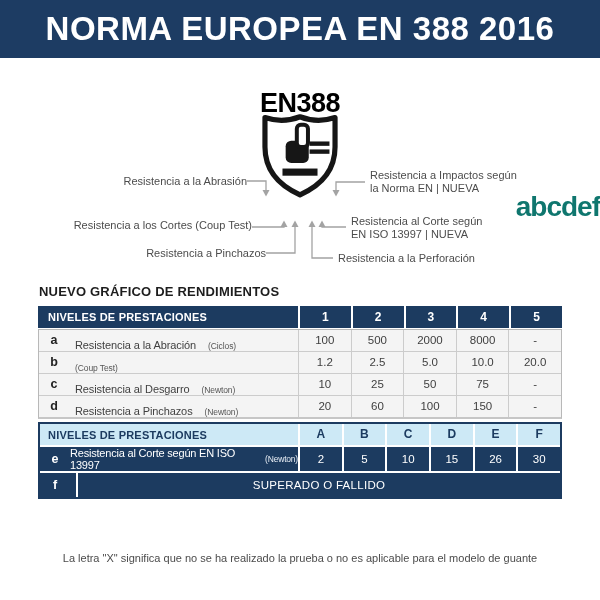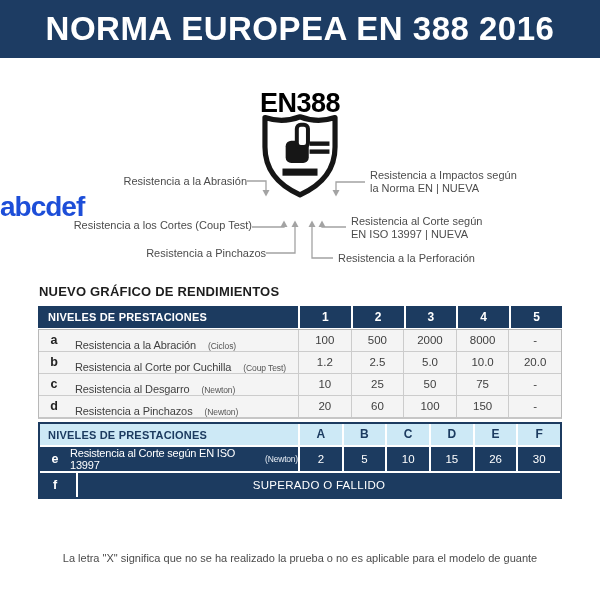--- a/index.html
+++ b/index.html
@@ -17,22 +17,22 @@
     color:#ffffff; font-size:33px; font-weight:800; letter-spacing:0.5px; margin:0;
   }
 
   
   .en388-label {
     position:absolute; left:0; right:0; top:88px; text-align:center;
     font-size:27px; font-weight:bold; color:#000000; letter-spacing:-0.5px;
   }
   .shield-wrap { position:absolute; left:260px; top:112px; width:80px; height:86px; }
   .rating-letters {
-    position:absolute; left:0; right:0; top:191px; text-align:left;
-    font-size:28px; font-weight:bold; color:#1d4ed8; letter-spacing:-1px;
+    position:absolute; left:0; right:0; top:191px; text-align:right;
+    font-size:28px; font-weight:bold; color:#0f766e; letter-spacing:-1px;
   }
   .anno {
     position:absolute; font-size:11px; color:#4c4c4c; line-height:12.5px; white-space:nowrap;
   }
   .anno.right { text-align:right; }
   .diagram-lines { position:absolute; left:0; top:62px; width:600px; height:230px; pointer-events:none; }
 
   
   .section-title {
     position:absolute; left:39px; top:284px; font-size:13px; font-weight:bold;
@@ -178,21 +178,20 @@
         </div>
       <div class="val">100</div>
       <div class="val">500</div>
       <div class="val">2000</div>
       <div class="val">8000</div>
       <div class="val">-</div>
     </div>
     <div class="t1-row">
       <div class="letter">b</div>
       <div class="rlbl">
-          <span>Resistencia al Corte por Cuchilla</span>
           <span class="note">(Coup Test)</span>
         </div>
       <div class="val">1.2</div>
       <div class="val">2.5</div>
       <div class="val">5.0</div>
       <div class="val">10.0</div>
       <div class="val">20.0</div>
     </div>
     <div class="t1-row">
       <div class="letter">c</div>

